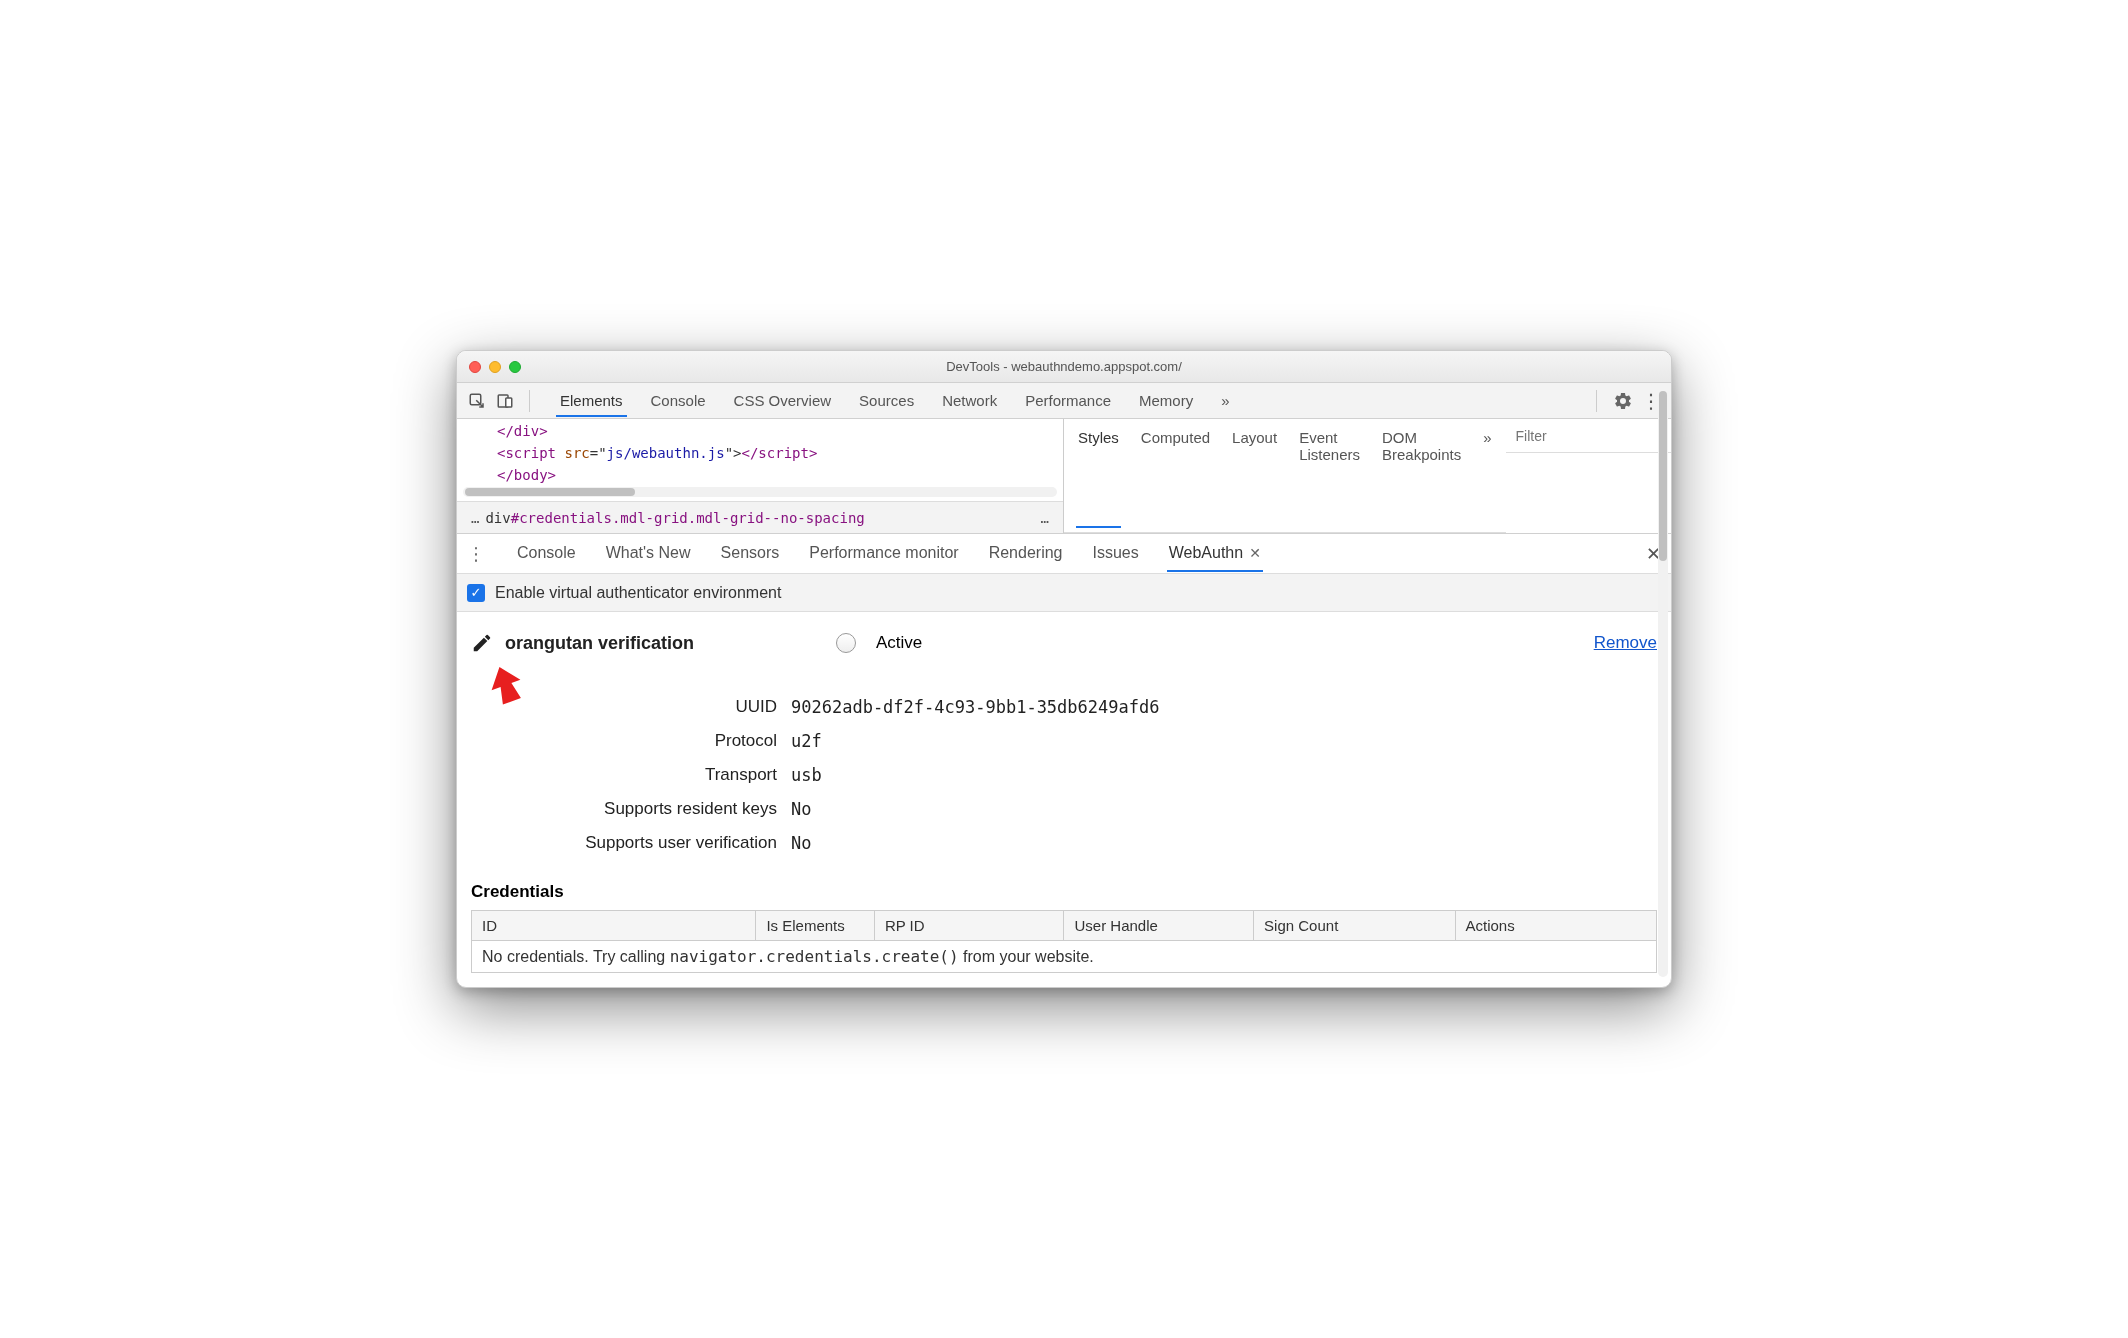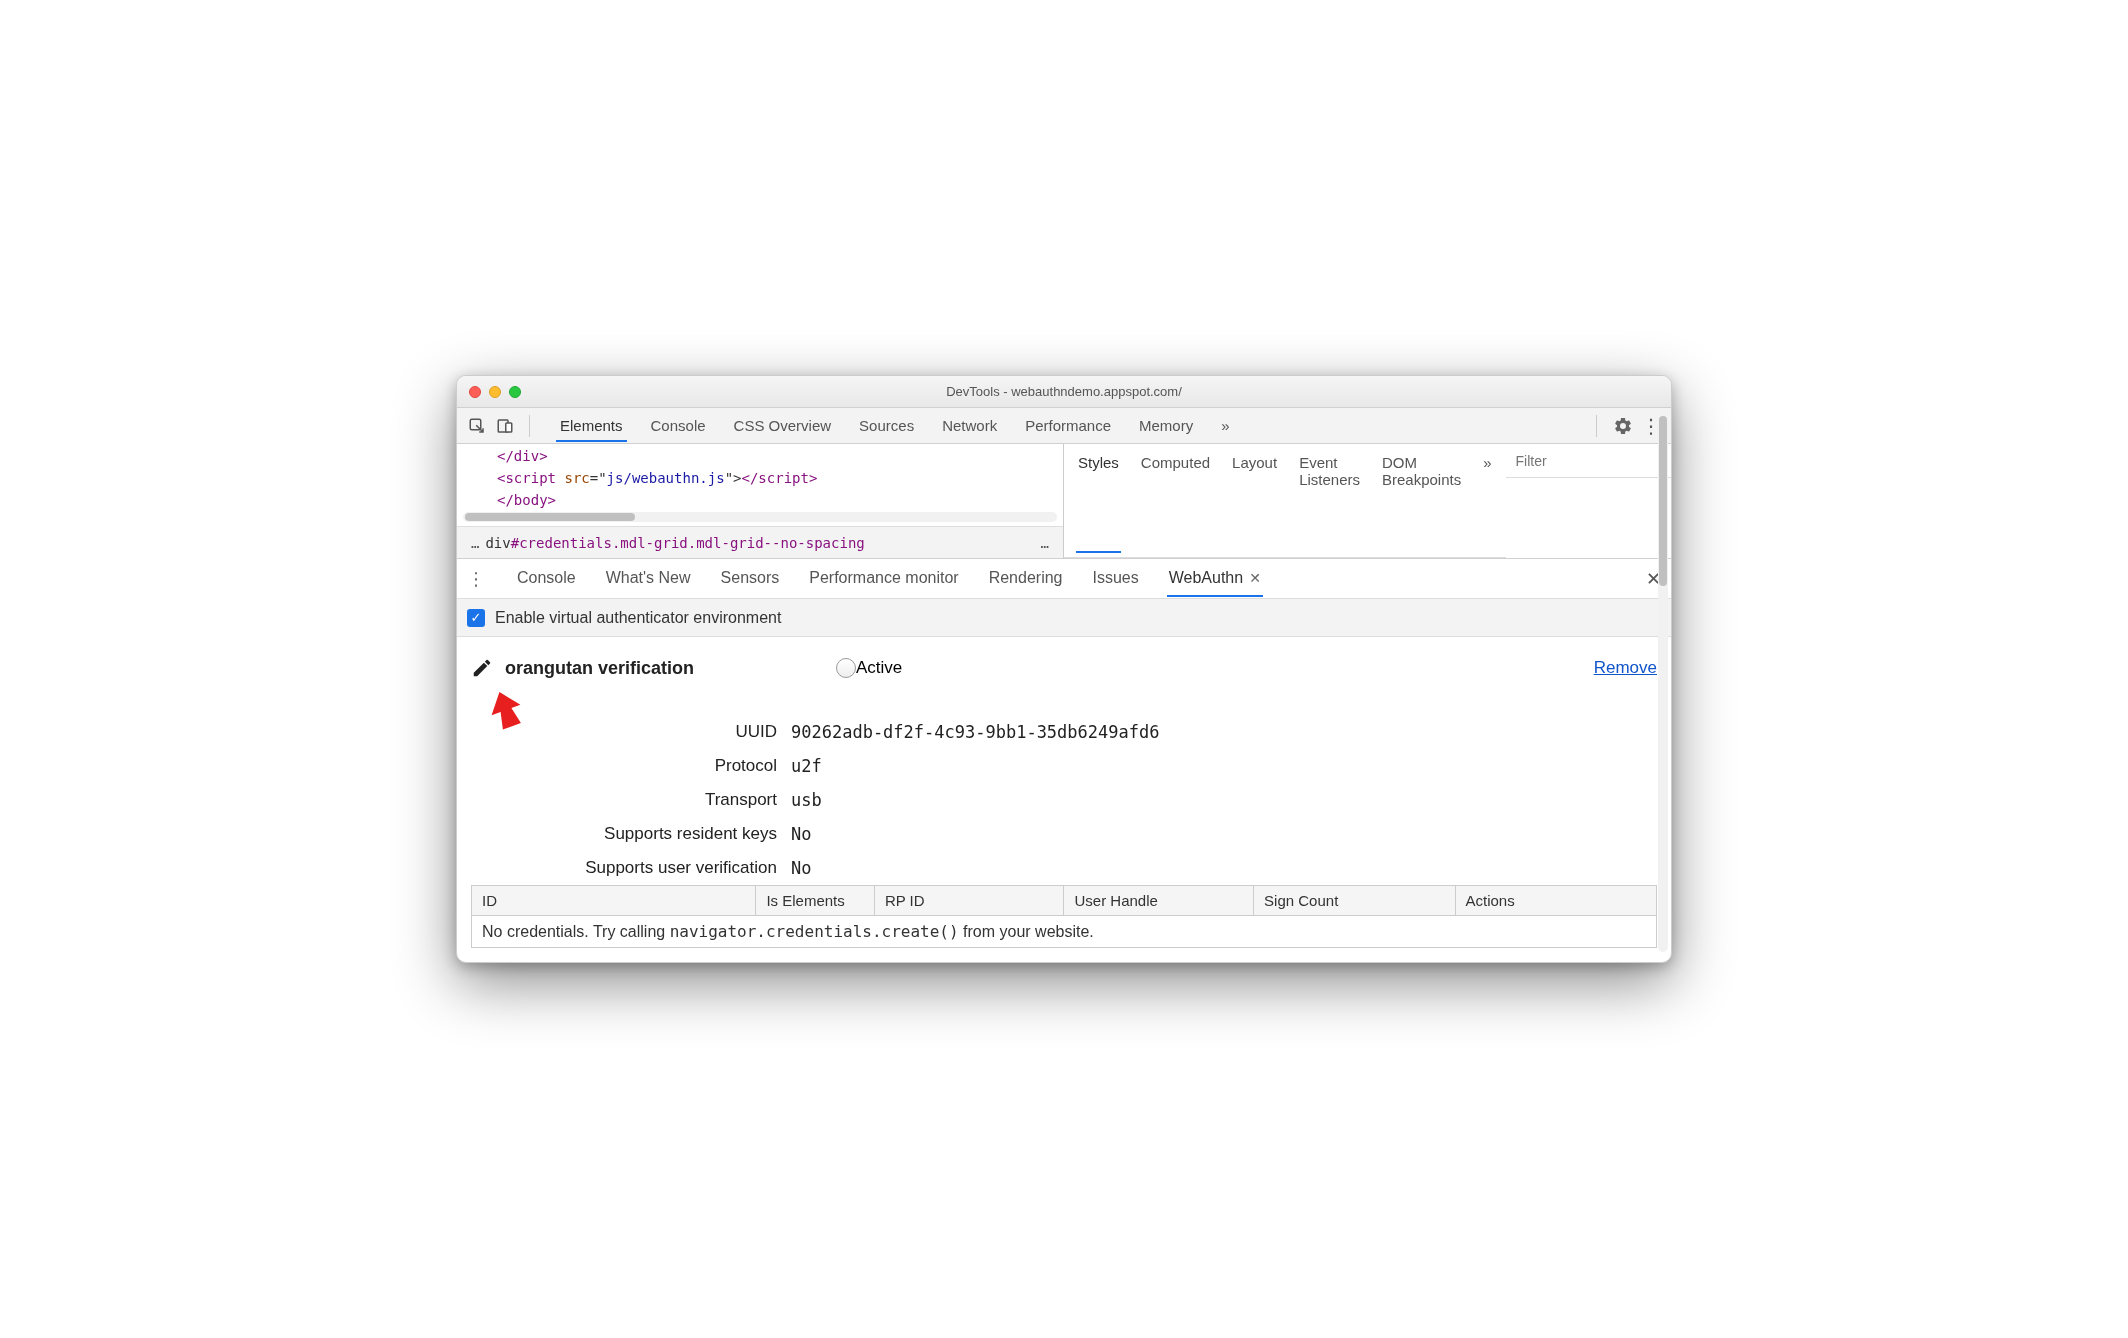--- a/index.html
+++ b/index.html
@@ -84,21 +84,21 @@
   .drawer-tabs .kebab{margin-right:4px;}
   .drawer-close{margin-left:auto; font-size:18px; color:#555;}
   
   .enable-bar{display:flex; align-items:center; gap:10px; height:38px; padding:0 10px; background:#f3f3f3; border-bottom:1px solid #ddd; font-size:16px; color:#333;}
   .checkbox{width:18px;height:18px;background:#1a73e8;border-radius:3px;display:flex;align-items:center;justify-content:center;color:#fff;font-size:13px;}
   
   .auth-body{padding:20px 14px 14px 14px;}
   .auth-header{display:flex; align-items:center; gap:12px; position:relative;}
   .edit-icon{width:22px;height:22px;}
   .auth-name{font-size:18px; font-weight:700; color:#222;}
-  .radio-wrap{display:flex; align-items:center; gap:0; margin-left:130px;}
+  .radio-wrap{display:flex; align-items:center; gap:20px; margin-left:130px;}
   .radio{width:20px;height:20px;border-radius:50%;border:1px solid #999;background:linear-gradient(#fff,#eee);}
   .remove-link{margin-left:auto; color:#1155cc; text-decoration:underline; font-size:17px;}
   .red-arrow{position:absolute; left:12px; top:30px;}
   .props{margin-top:36px;}
   .prop-row{display:flex; align-items:center; height:34px; font-size:17px;}
   .prop-label{width:320px; text-align:right; padding-right:14px; color:#222;}
   .prop-val{font-family:Menlo,Consolas,monospace; color:#222;}
   .cred-title{font-weight:700; font-size:17px; margin-top:22px; margin-bottom:8px;}
   table.cred{width:100%; border-collapse:collapse; font-size:15px;}
   table.cred th, table.cred td{border:1px solid #ccc; padding:6px 10px; text-align:left; color:#333;}
@@ -261,20 +261,21 @@
       <div class="prop-row">
             <div class="prop-label">Supports resident keys</div>
             <div class="prop-val">No</div>
           </div>
       <div class="prop-row">
             <div class="prop-label">Supports user verification</div>
             <div class="prop-val">No</div>
           </div>
     </div>
 
+    <div class="cred-title">Credentials</div>
     <table class="cred">
       <thead>
             <tr>
         <th style="width:24%">ID</th>
         <th style="width:10%">Is Elements</th>
         <th style="width:16%">RP ID</th>
         <th style="width:16%">User Handle</th>
         <th style="width:17%">Sign Count</th>
         <th style="width:17%">Actions</th>
       </tr>

